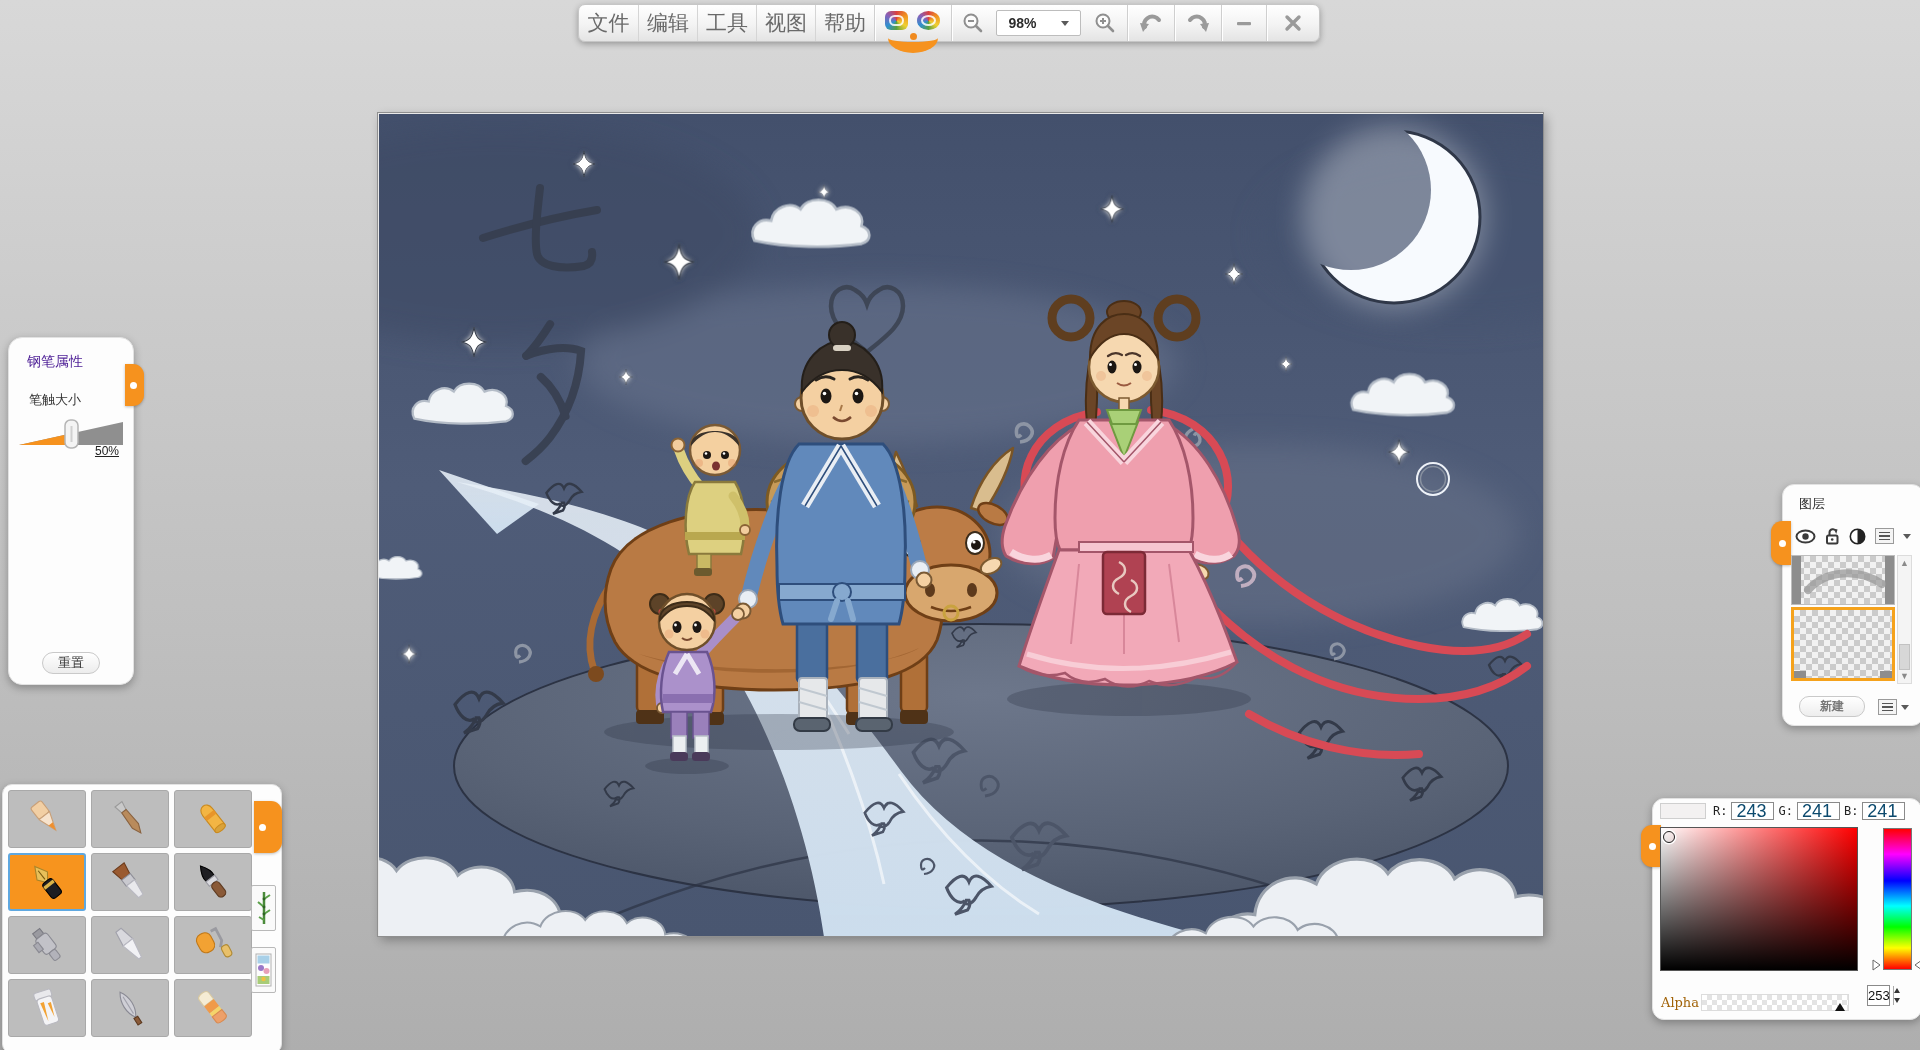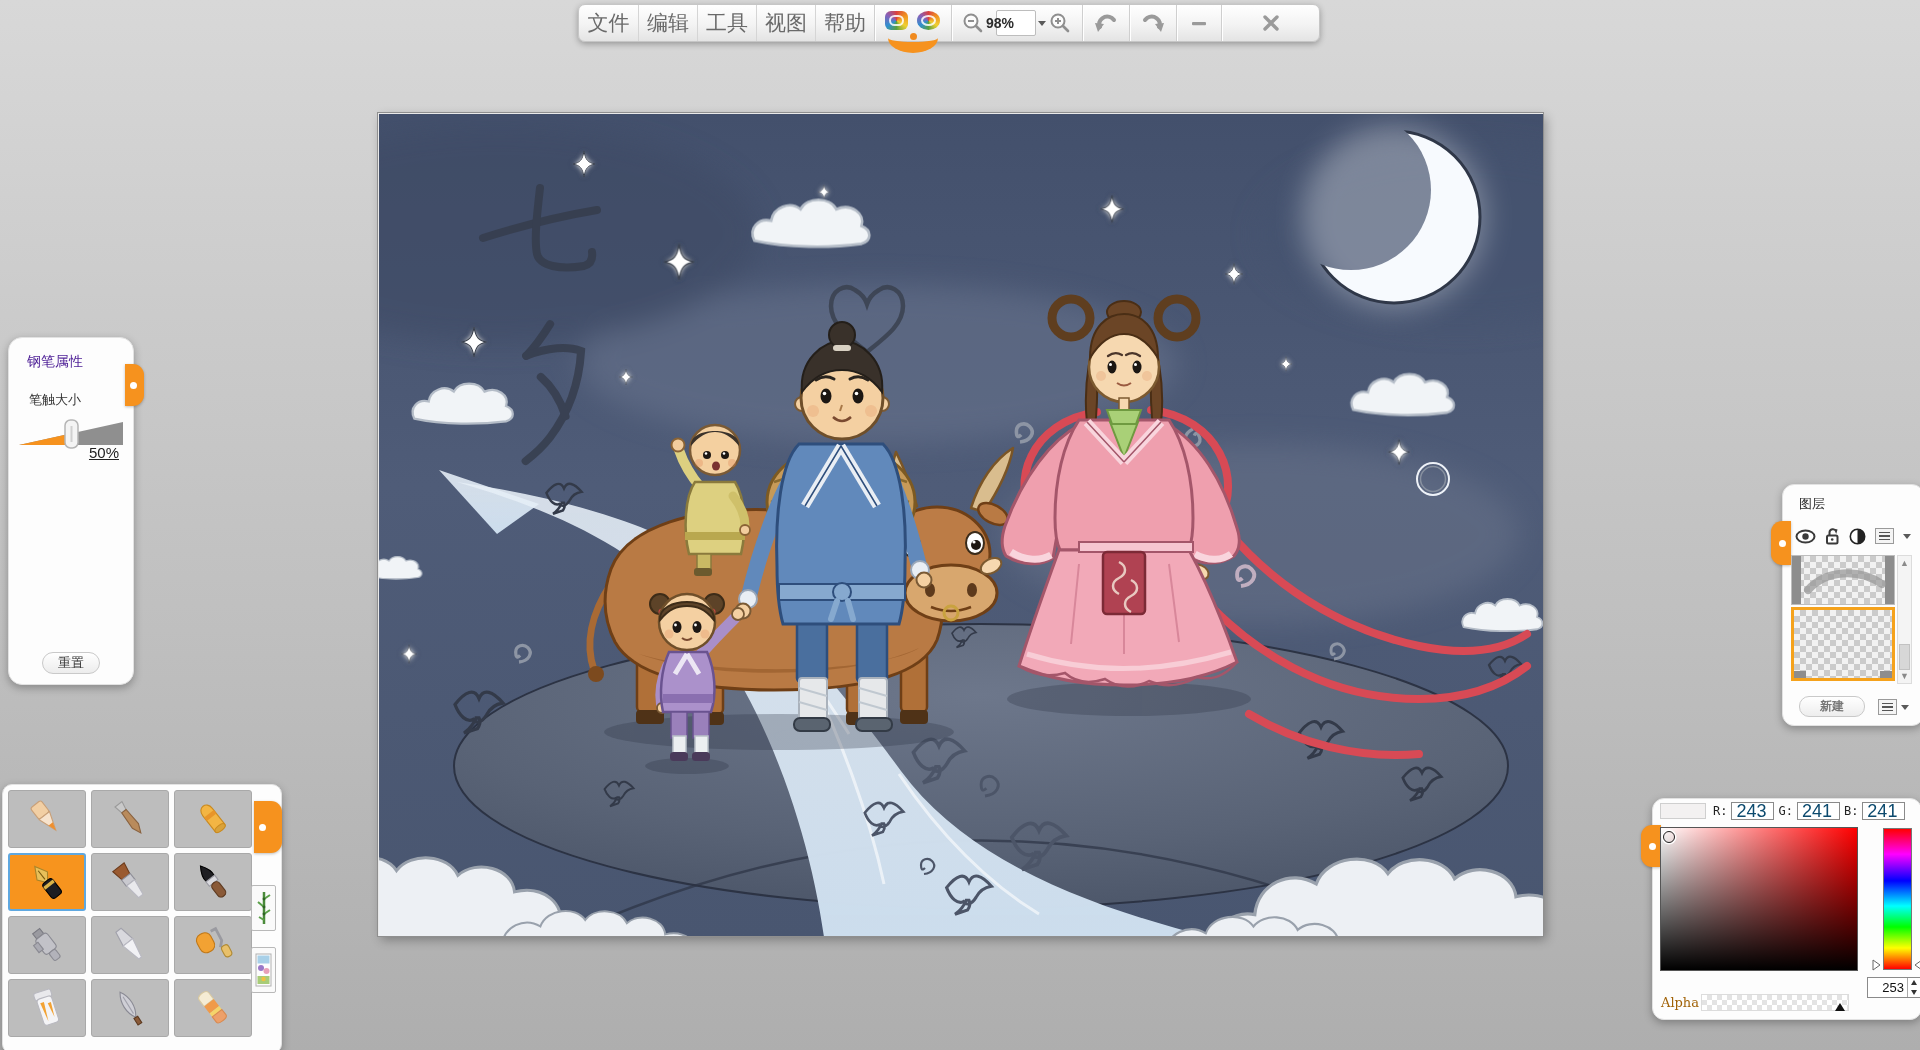--- a/index.html
+++ b/index.html
@@ -31,21 +31,21 @@
   .logo-eye { position:absolute; top:6px; width:23px; height:19px; border-radius:6px;
     background:conic-gradient(#d94040,#f09020,#f0d030,#58a040,#3090d0,#8860b8,#d94040); }
   .logo-eye.left { left:10px; }
   .logo-eye.right { left:42px; border-radius:50%; }
   .logo-eye::after { content:""; position:absolute; left:4px; top:4px; right:4px; bottom:4px;
     border-radius:inherit; border:2.5px solid rgba(255,255,255,.85); }
   .logo-nose { position:absolute; left:35px; top:28px; width:7px; height:7px; border-radius:50%; background:#f08a1e; }
   .logo-smile { position:absolute; left:13px; top:18px; width:50px; height:30px;
     border-radius:50%; border-bottom:11px solid #f6921e; }
   .zoom-box {
-    width:40px; margin:5px 2px; background:#fff; border:1px solid #bdbdbd; border-radius:2px;
+    width:85px; margin:5px 2px; background:#fff; border:1px solid #bdbdbd; border-radius:2px;
     display:flex; align-items:center; justify-content:center; gap:24px;
     font-size:14px; font-weight:bold; color:#2c2c2c;
   }
   .caret-down { width:0; height:0; border-left:4px solid transparent; border-right:4px solid transparent; border-top:5px solid #5a5a5a; }
   
   .canvas-wrap {
     position:absolute; left:378px; top:113px; width:1165px; height:823px;
     border:1px solid #e9e9e9; outline:1px solid #8f8f8f;
     box-shadow:3px 4px 10px rgba(0,0,0,.30); background:#4d5a76;
   }
@@ -55,21 +55,21 @@
     box-shadow:0 3px 9px rgba(0,0,0,.28); }
   .handle { position:absolute; background:#f6921e; box-shadow:0 1px 3px rgba(0,0,0,.25); }
   .handle::after { content:""; position:absolute; top:50%; margin-top:-3.5px; width:7px; height:7px;
     border-radius:50%; background:#fff; }
   .handle.right { border-radius:0 11px 11px 0; } .handle.right::after { left:5px; }
   .handle.left  { border-radius:11px 0 0 11px; } .handle.left::after  { right:5px; }
   
   .pen-panel { left:8px; top:337px; width:126px; height:348px; border-radius:14px; }
   .pen-title { margin:15px 0 0 18px; font-size:14px; color:#4c1d95; }
   .pen-label { margin:20px 0 0 20px; font-size:13px; color:#333; }
-  .pen-pct { position:absolute; right:14px; top:106px; font-size:15px; color:#222;text-decoration:underline; }
+  .pen-pct { position:absolute; right:14px; top:106px; font-size:12px; color:#222;text-decoration:underline; }
   .reset-btn {
     position:absolute; left:50%; transform:translateX(-50%); bottom:10px;
     width:58px; height:22px; border-radius:11px; border:1px solid #c9c9c9;
     background:linear-gradient(#ffffff,#ececec); font-size:13px; color:#333;
     display:flex; align-items:center; justify-content:center;
   }
   
   .palette { left:2px; top:784px; width:280px; height:270px; border-radius:10px; }
   .pal-grid { position:absolute; left:5px; top:5px; width:244px;
     display:grid; grid-template-columns:repeat(3,78px); grid-auto-rows:58px; gap:5px; }
@@ -122,21 +122,21 @@
   .hue-mark { position:absolute; width:9px; height:12px; }
   .alpha-label { position:absolute; left:8px; top:196px; font-size:13px; color:#a16207;
     font-family:"DejaVu Serif",serif; }
   .alpha-track { position:absolute; left:48px; top:195px; width:148px; height:17px;
     border:1px solid #dcdcdc; background-color:#fff;
     background-image:linear-gradient(45deg,#e3e3e3 25%,transparent 25%,transparent 75%,#e3e3e3 75%),
                      linear-gradient(45deg,#e3e3e3 25%,transparent 25%,transparent 75%,#e3e3e3 75%);
     background-size:10px 10px; background-position:0 0,5px 5px; }
   .alpha-mark { position:absolute; right:3px; bottom:-1px; width:0; height:0;
     border-left:5px solid transparent; border-right:5px solid transparent; border-bottom:8px solid #111; }
-  .spin { position:absolute; left:214px; top:178px; width:54px; height:21px; border:1px solid #8a8a8a;
+  .spin { position:absolute; left:214px; top:186px; width:23px; height:21px; border:1px solid #8a8a8a;
     background:#fff; display:flex; }
   .spin-val { flex:1; font-size:13px; color:#111; text-align:right; padding:2px 3px 0 0; }
   .spin-btns { width:13px; border-left:1px solid #aaa; display:flex; flex-direction:column; }
   .spin-btns span { flex:1; display:flex; align-items:center; justify-content:center; }
   .tri-up { width:0;height:0;border-left:3.5px solid transparent;border-right:3.5px solid transparent;border-bottom:5px solid #333; }
   .tri-dn { width:0;height:0;border-left:3.5px solid transparent;border-right:3.5px solid transparent;border-top:5px solid #333; }
   .slider-svg { display:block; margin:10px auto 0; }
 </style>
 </head>
 <body>

